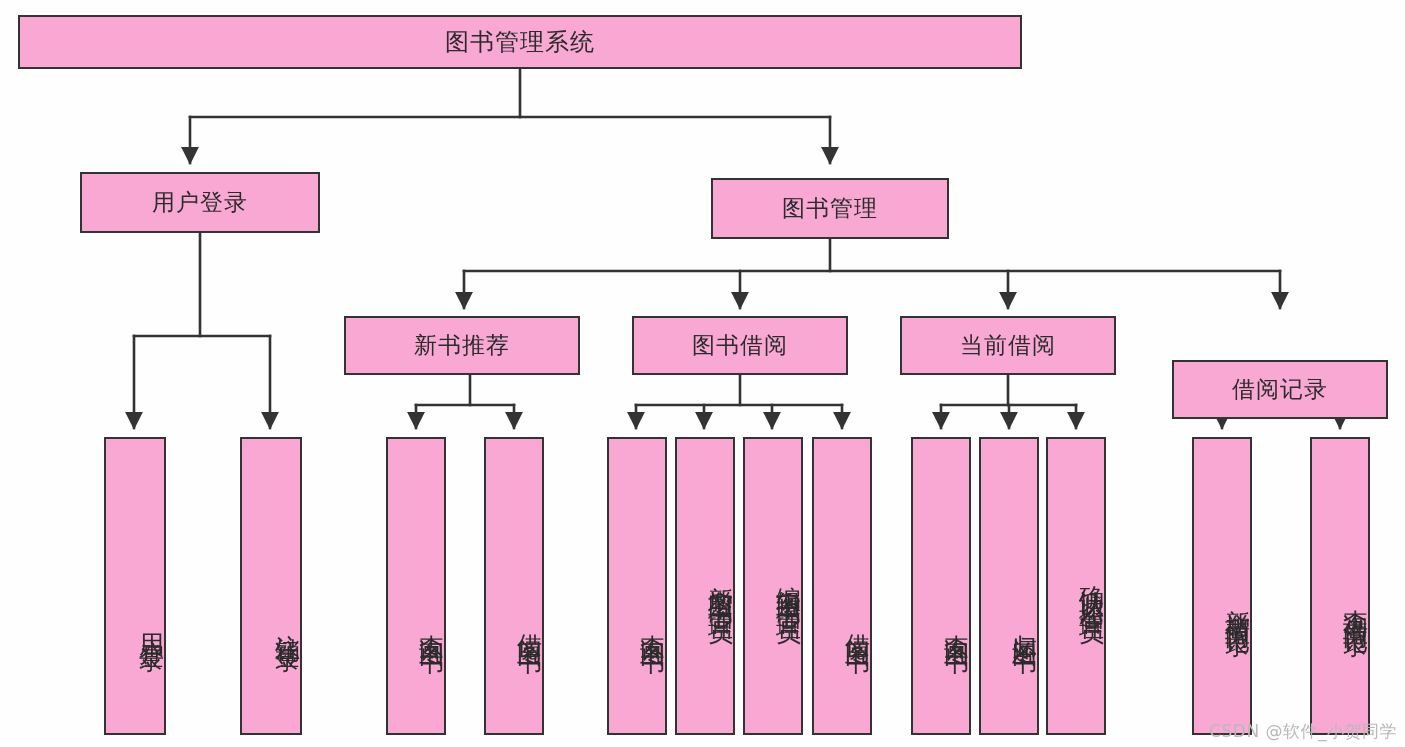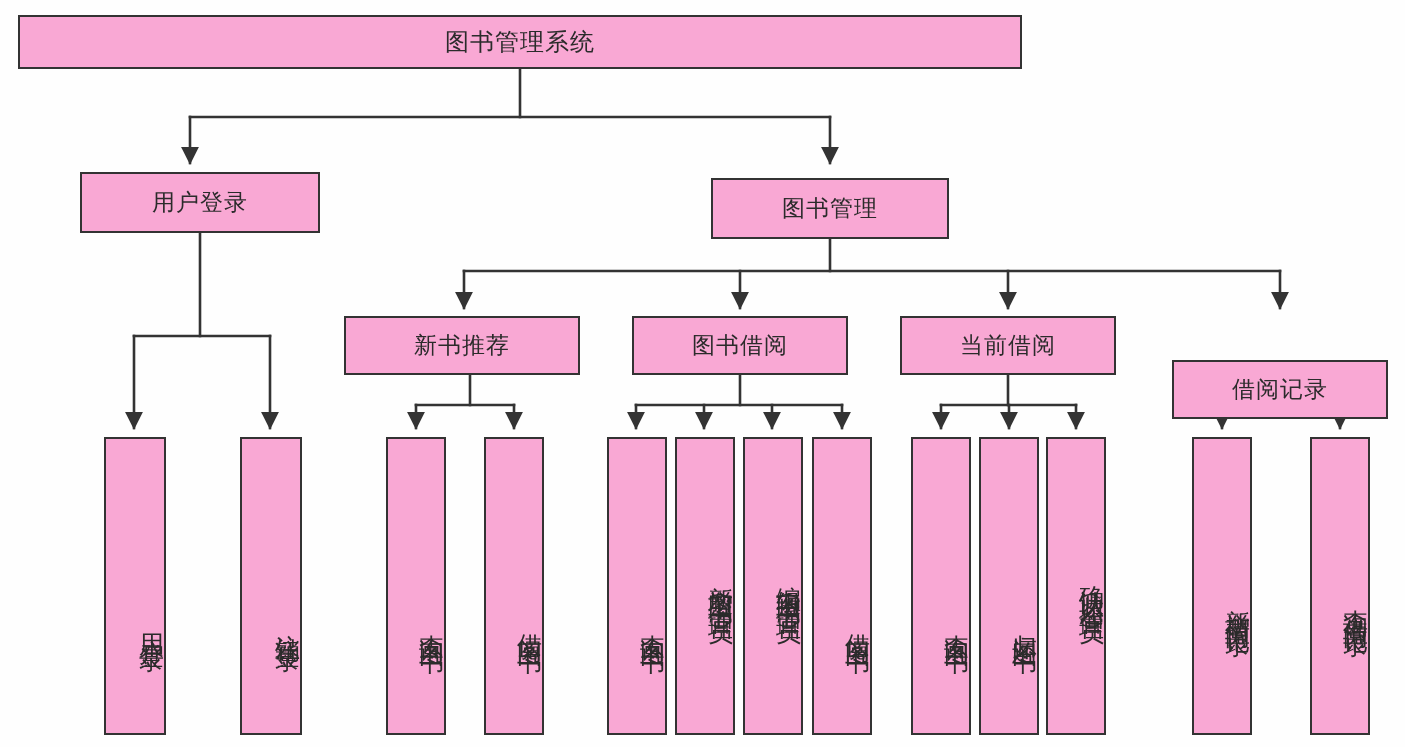--- a/index.html
+++ b/index.html
@@ -203,14 +203,15 @@
   </div>
 
   <div class="node node-v" style="left:1192px; top:437px; width:60px; height:298px; padding-top:36px;">
     <span class="vlabel">新增借阅记录</span>
   </div>
 
   <div class="node node-v" style="left:1310px; top:437px; width:60px; height:298px; padding-top:36px;">
     <span class="vlabel">查询借阅记录</span>
   </div>
 
+  <div id="watermark">CSDN @软件_小贺同学</div>
 
 </div>
 
 </body></html>

